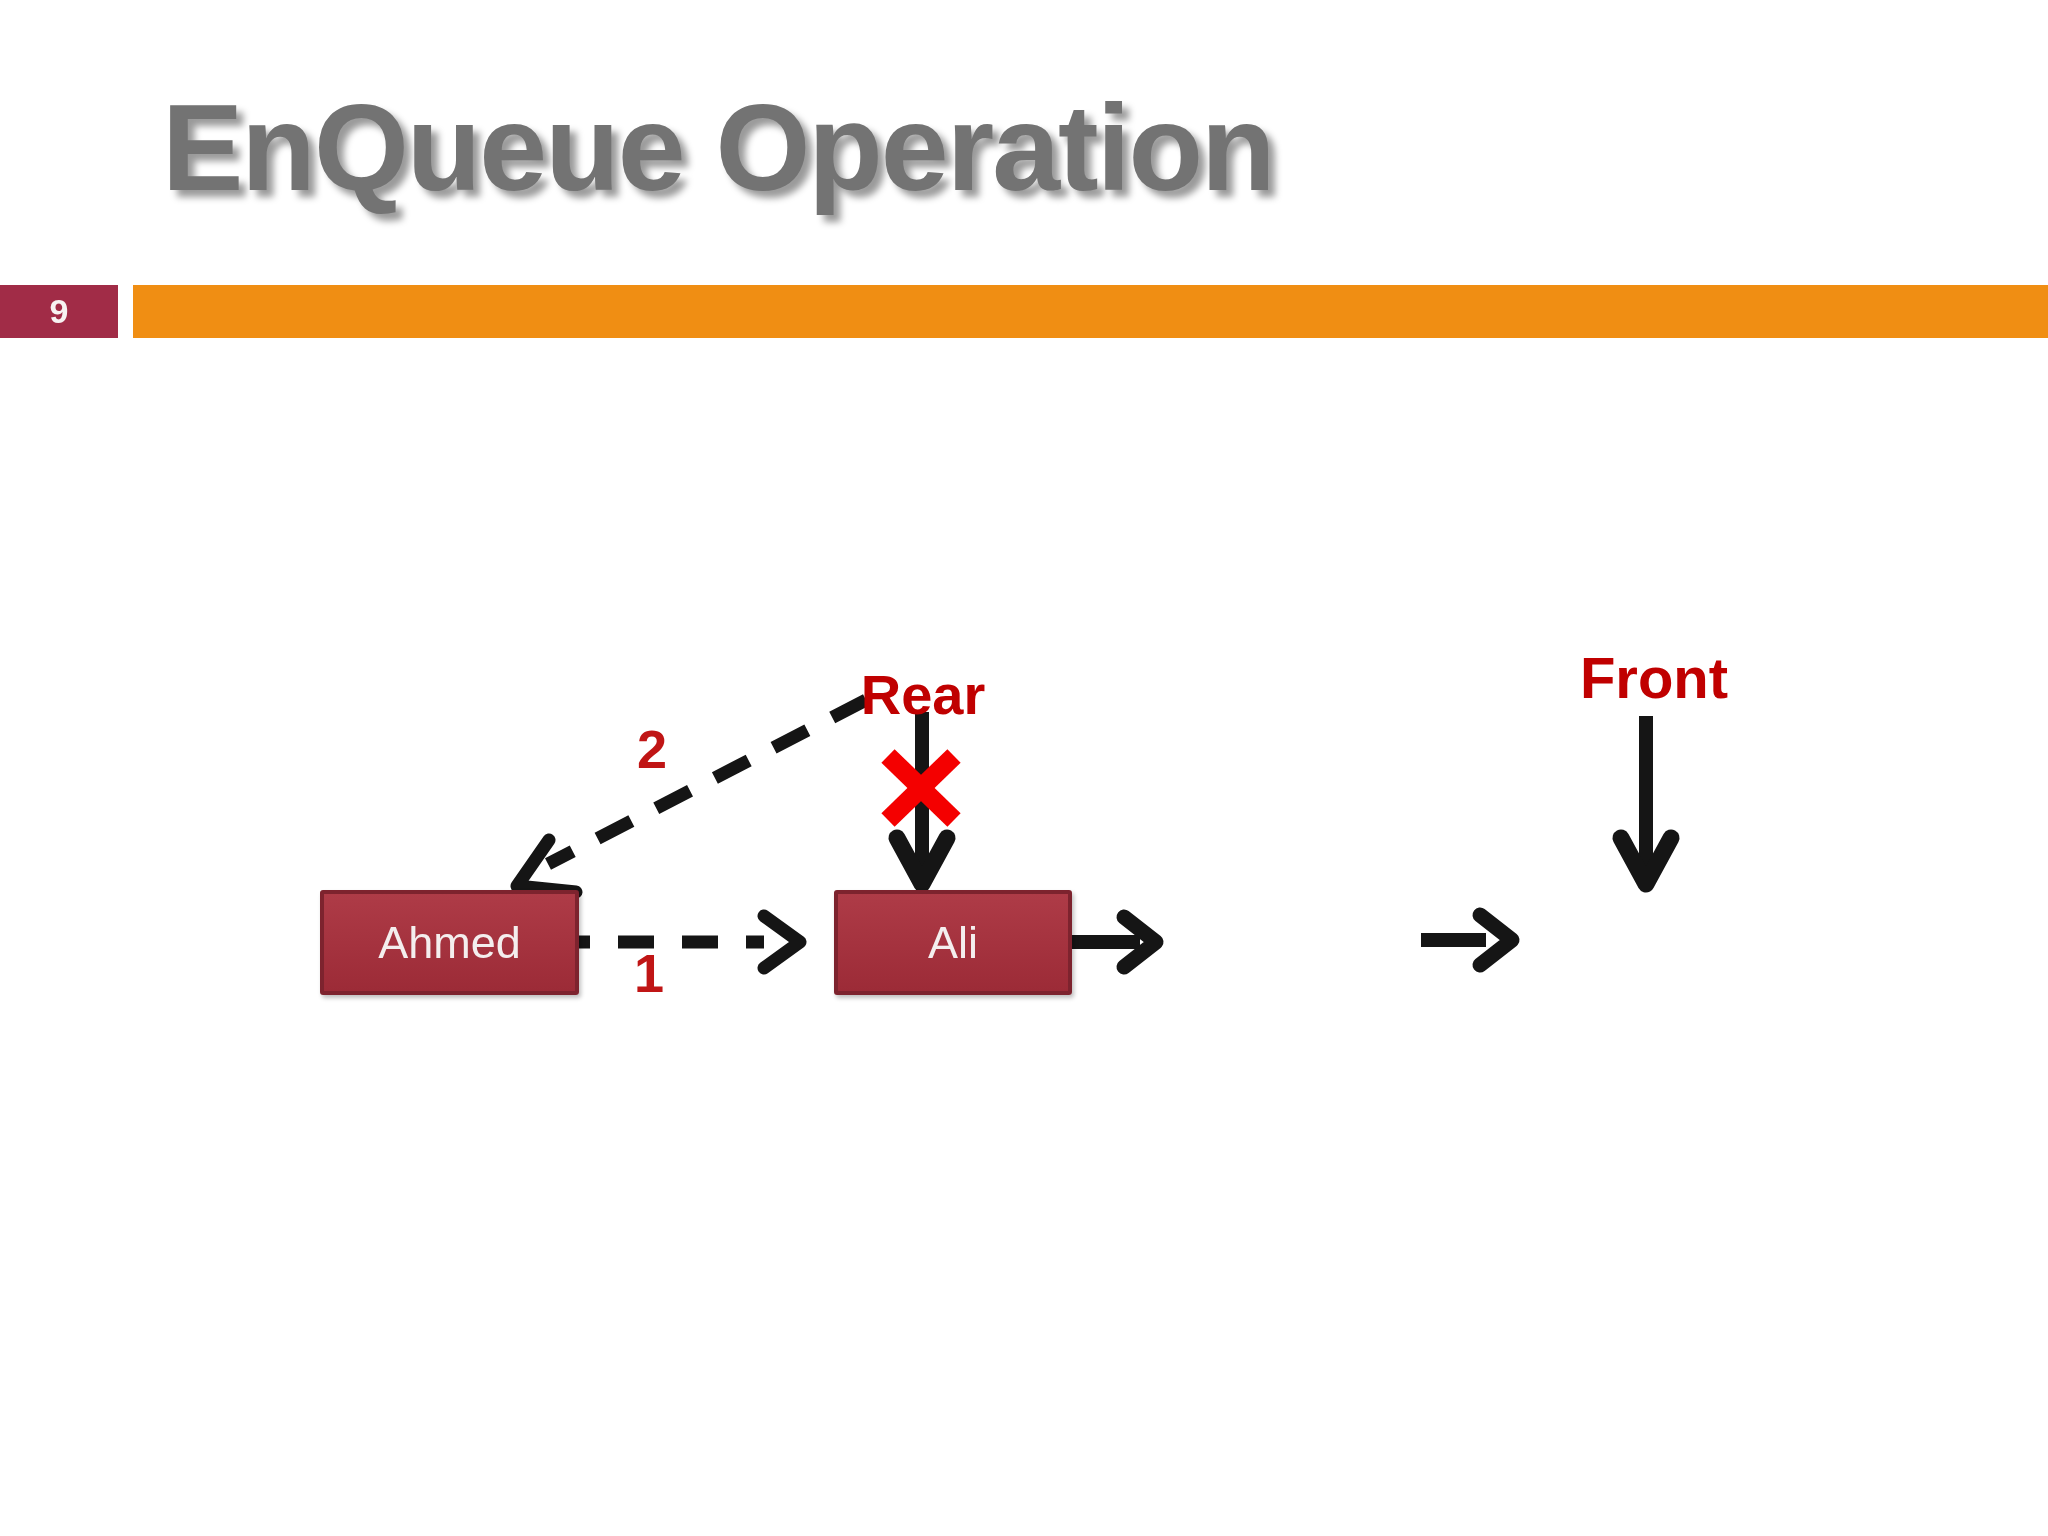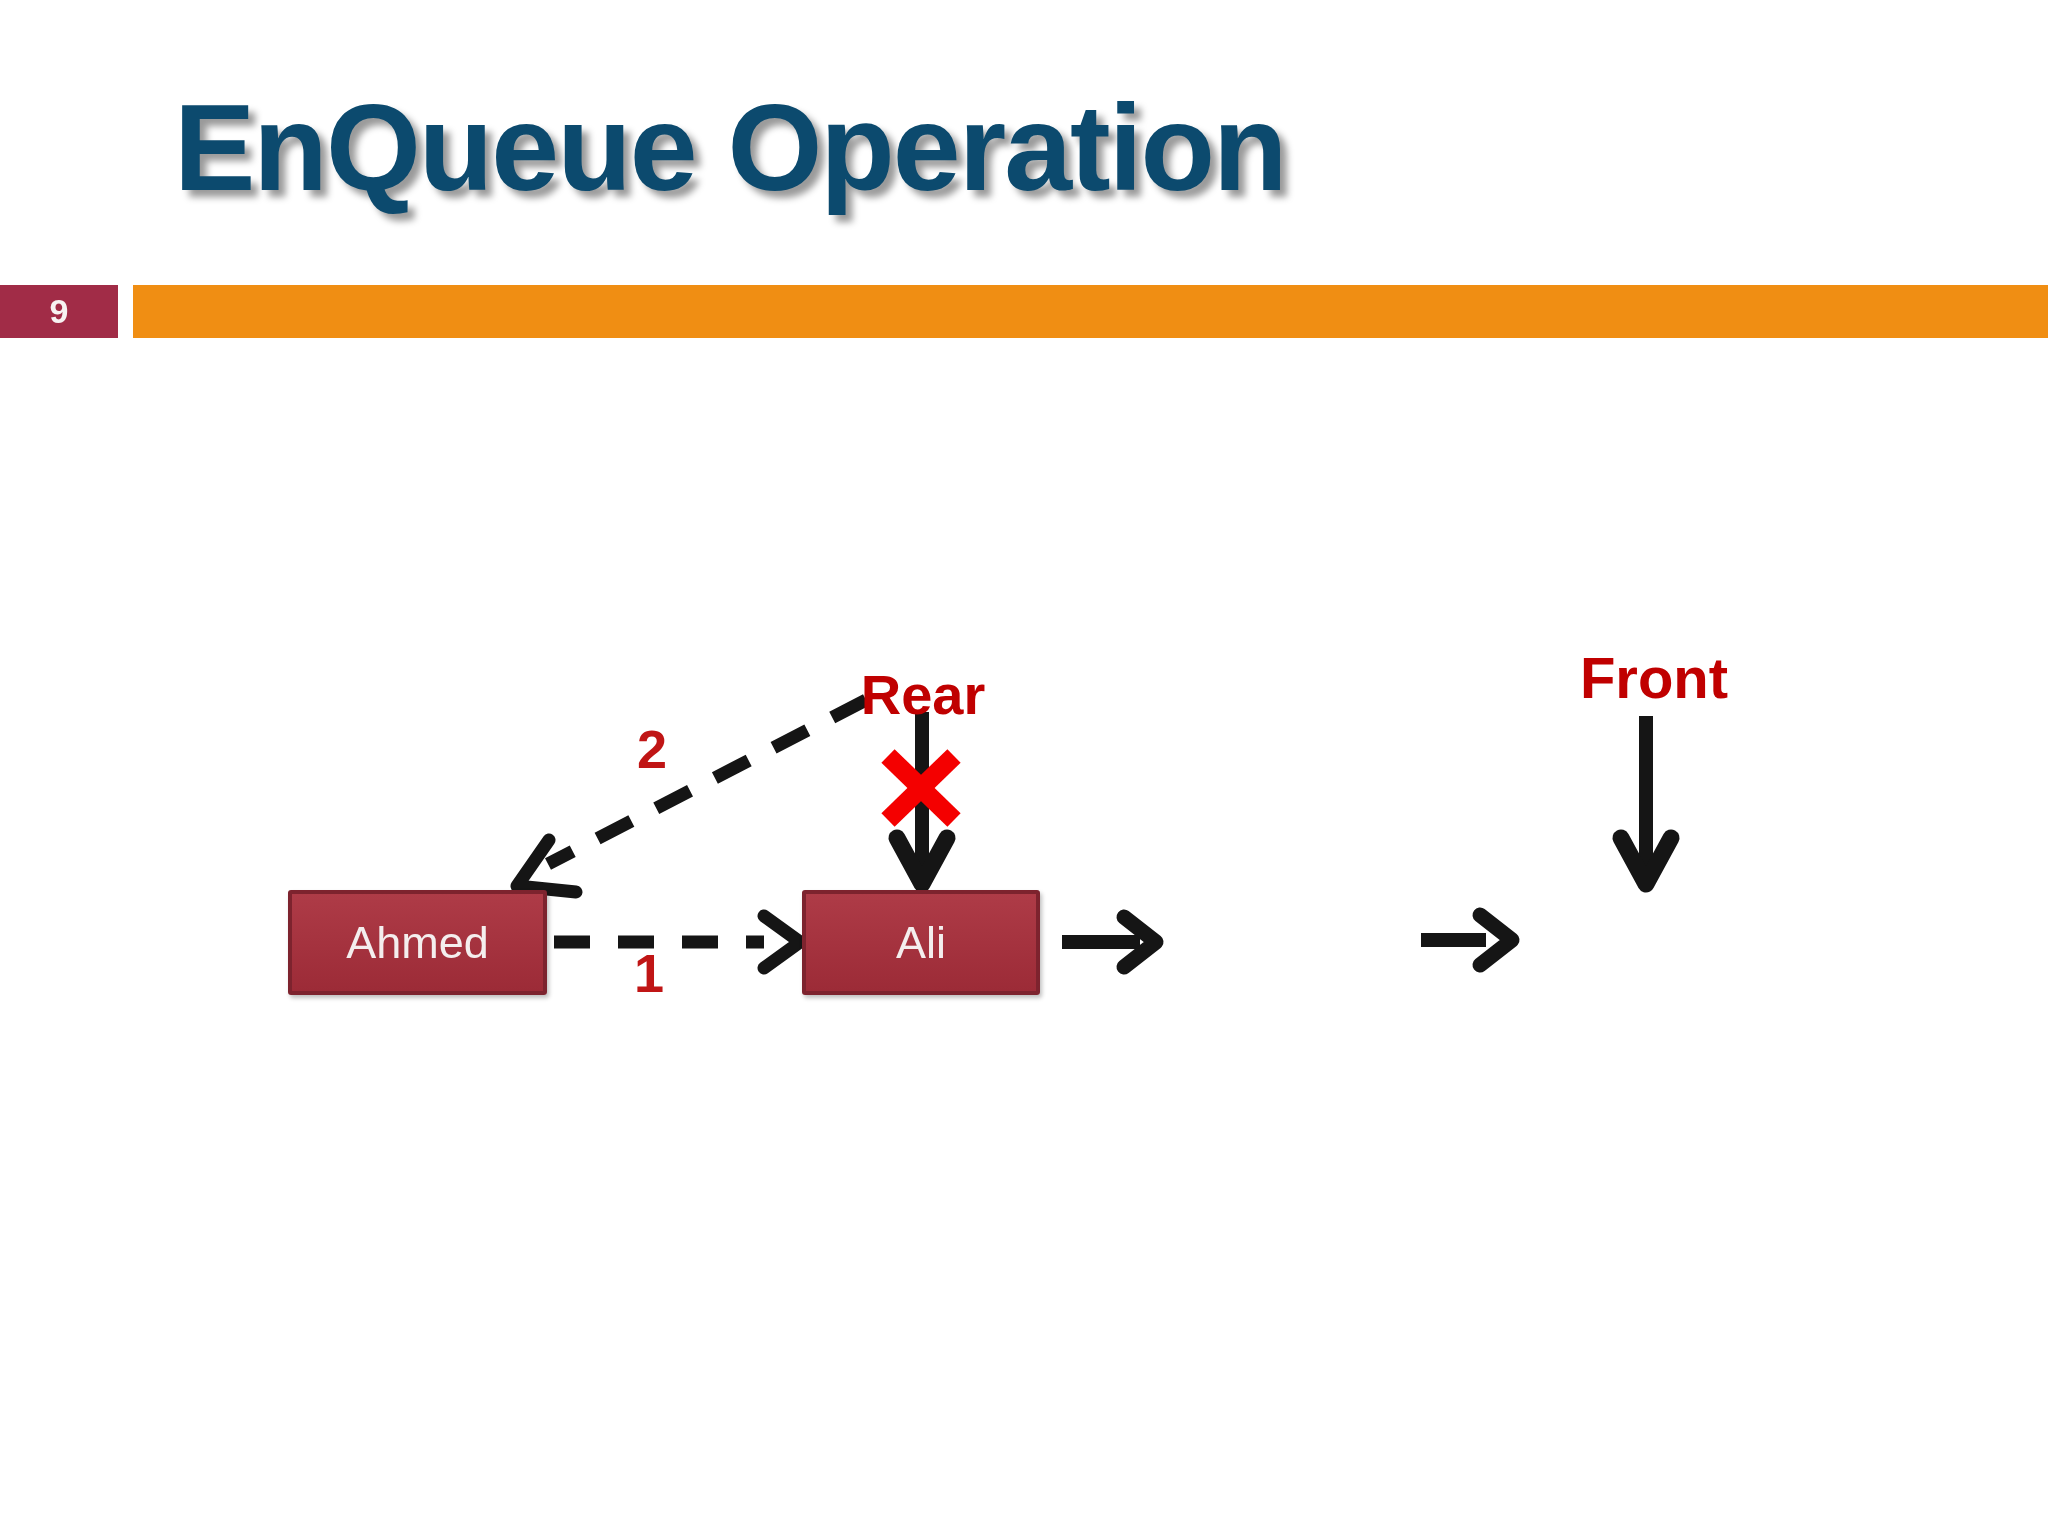--- a/index.html
+++ b/index.html
@@ -12,26 +12,26 @@
     width: 2048px;
     height: 1536px;
     background: #ffffff;
     overflow: hidden;
     font-family: "Liberation Sans", sans-serif;
   }
 
   
   .title {
     position: absolute;
-    left: 174px;
+    left: 162px;
     top: 78px;
     font-size: 122px;
     font-weight: bold;
     letter-spacing: -2px;
-    color: #0c4a6e;
+    color: #737373;
     text-shadow: 7px 7px 7px rgba(0,0,0,0.40);
     white-space: nowrap;
   }
 
   
   .page-badge {
     position: absolute;
     left: 0;
     top: 285px;
     width: 118px;
@@ -106,20 +106,21 @@
     border-radius: 3px;
     display: flex;
     flex-direction: column;
     align-items: center;
     justify-content: center;
     color: #f4eeee;
     font-size: 45px;
     line-height: 50px;
     text-align: center;
     box-shadow: 2px 3px 4px rgba(0,0,0,0.25);
+    margin-left: 32px;
   }
   .node-ahmed   { left: 288px;  width: 259px; }
   .node-ali     { left: 802px;  width: 238px; }
   .node-mohamed { left: 1158px; width: 260px; }
   .node-ghadeer { left: 1518px; width: 257px; }
 
   
   .arrows {
     position: absolute;
     left: 0;

